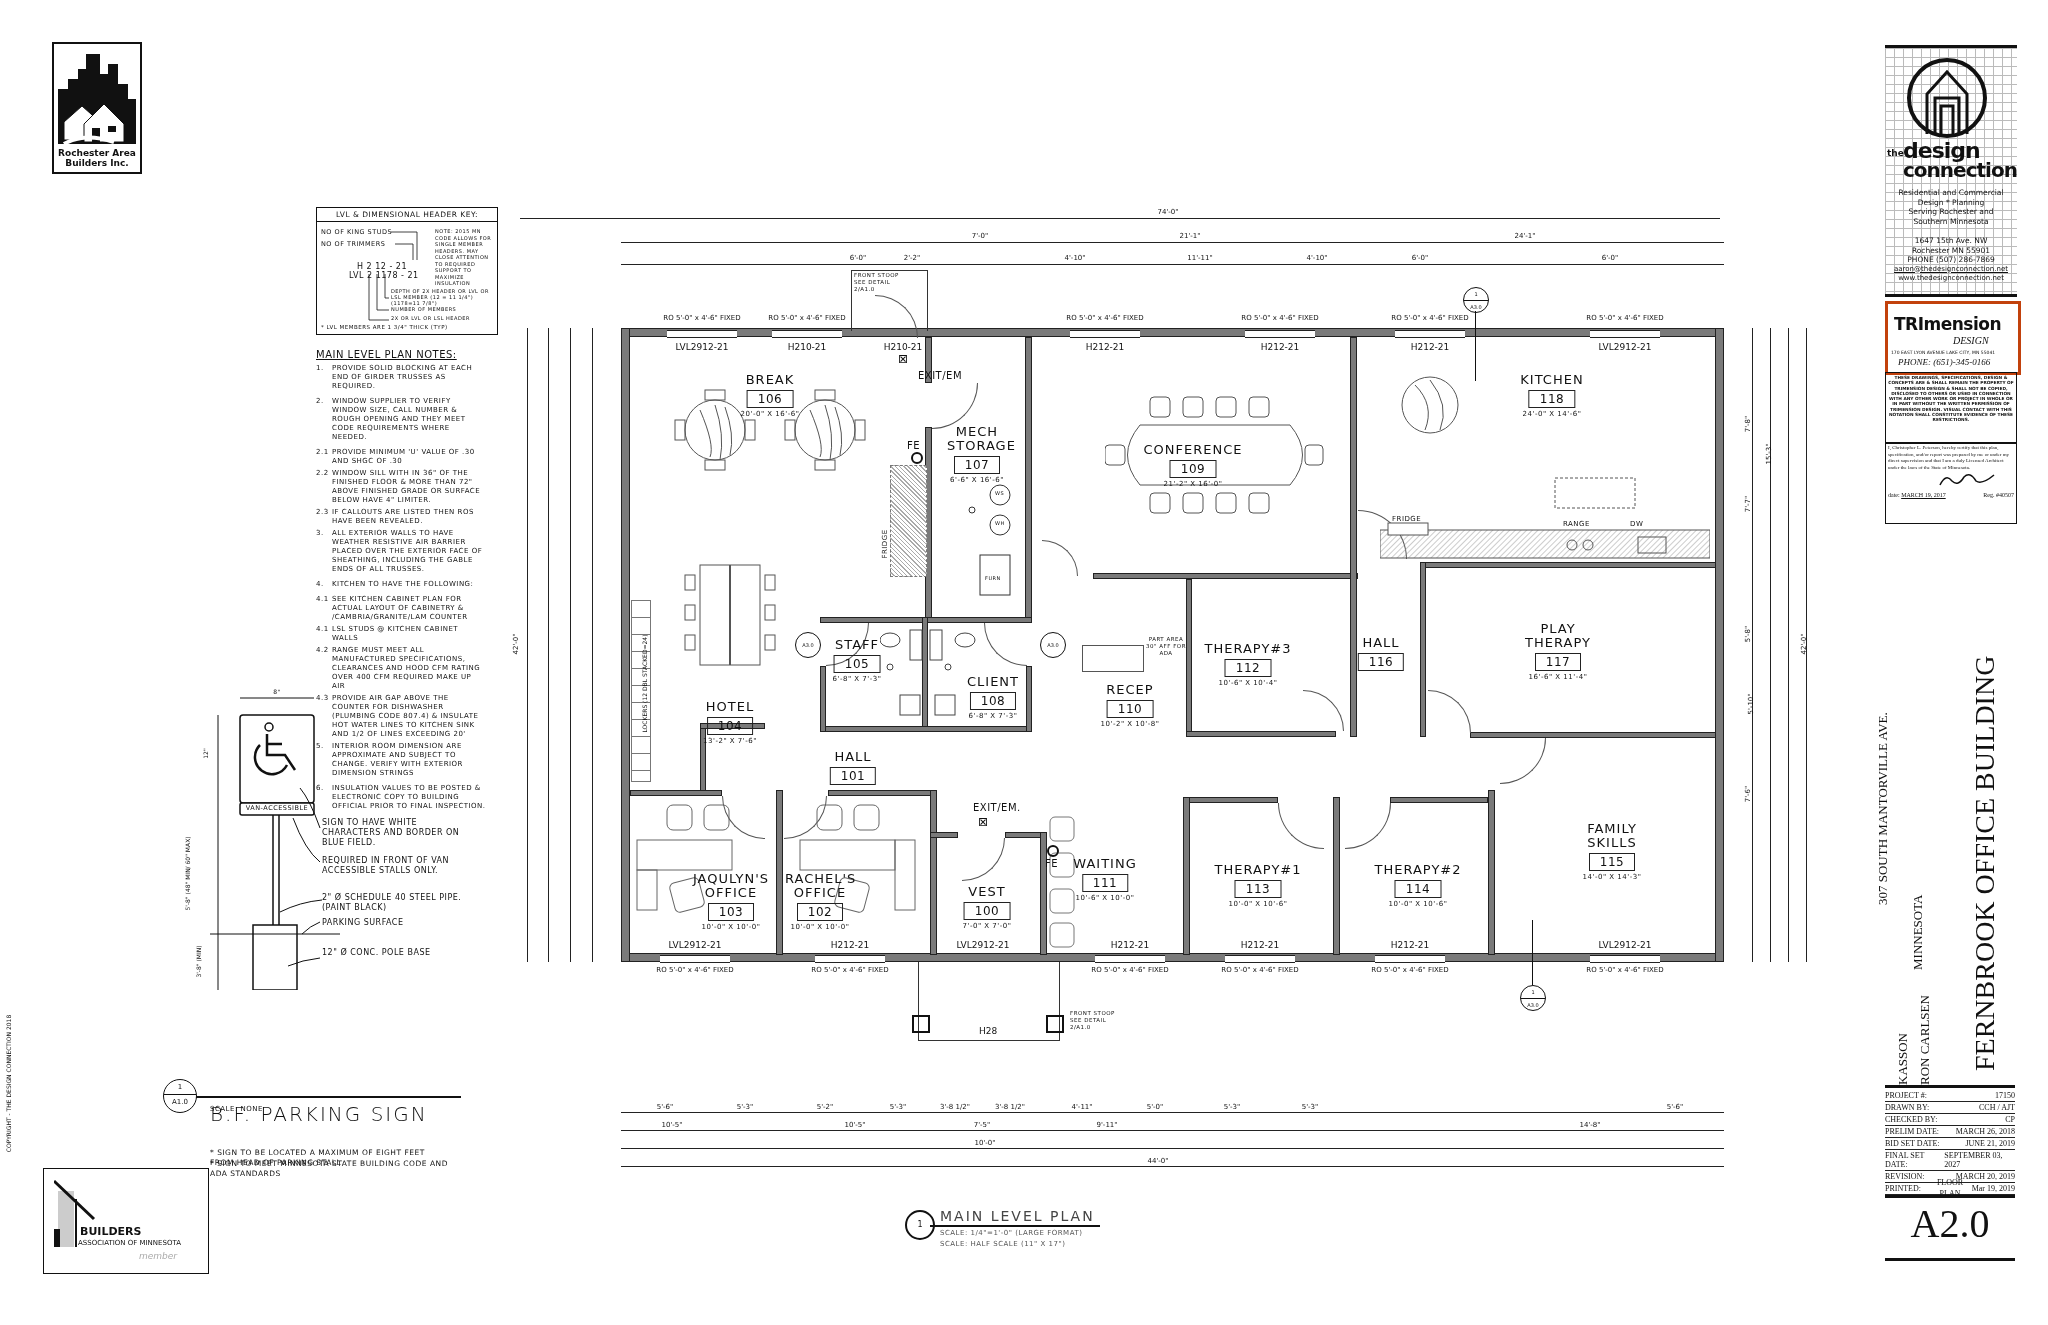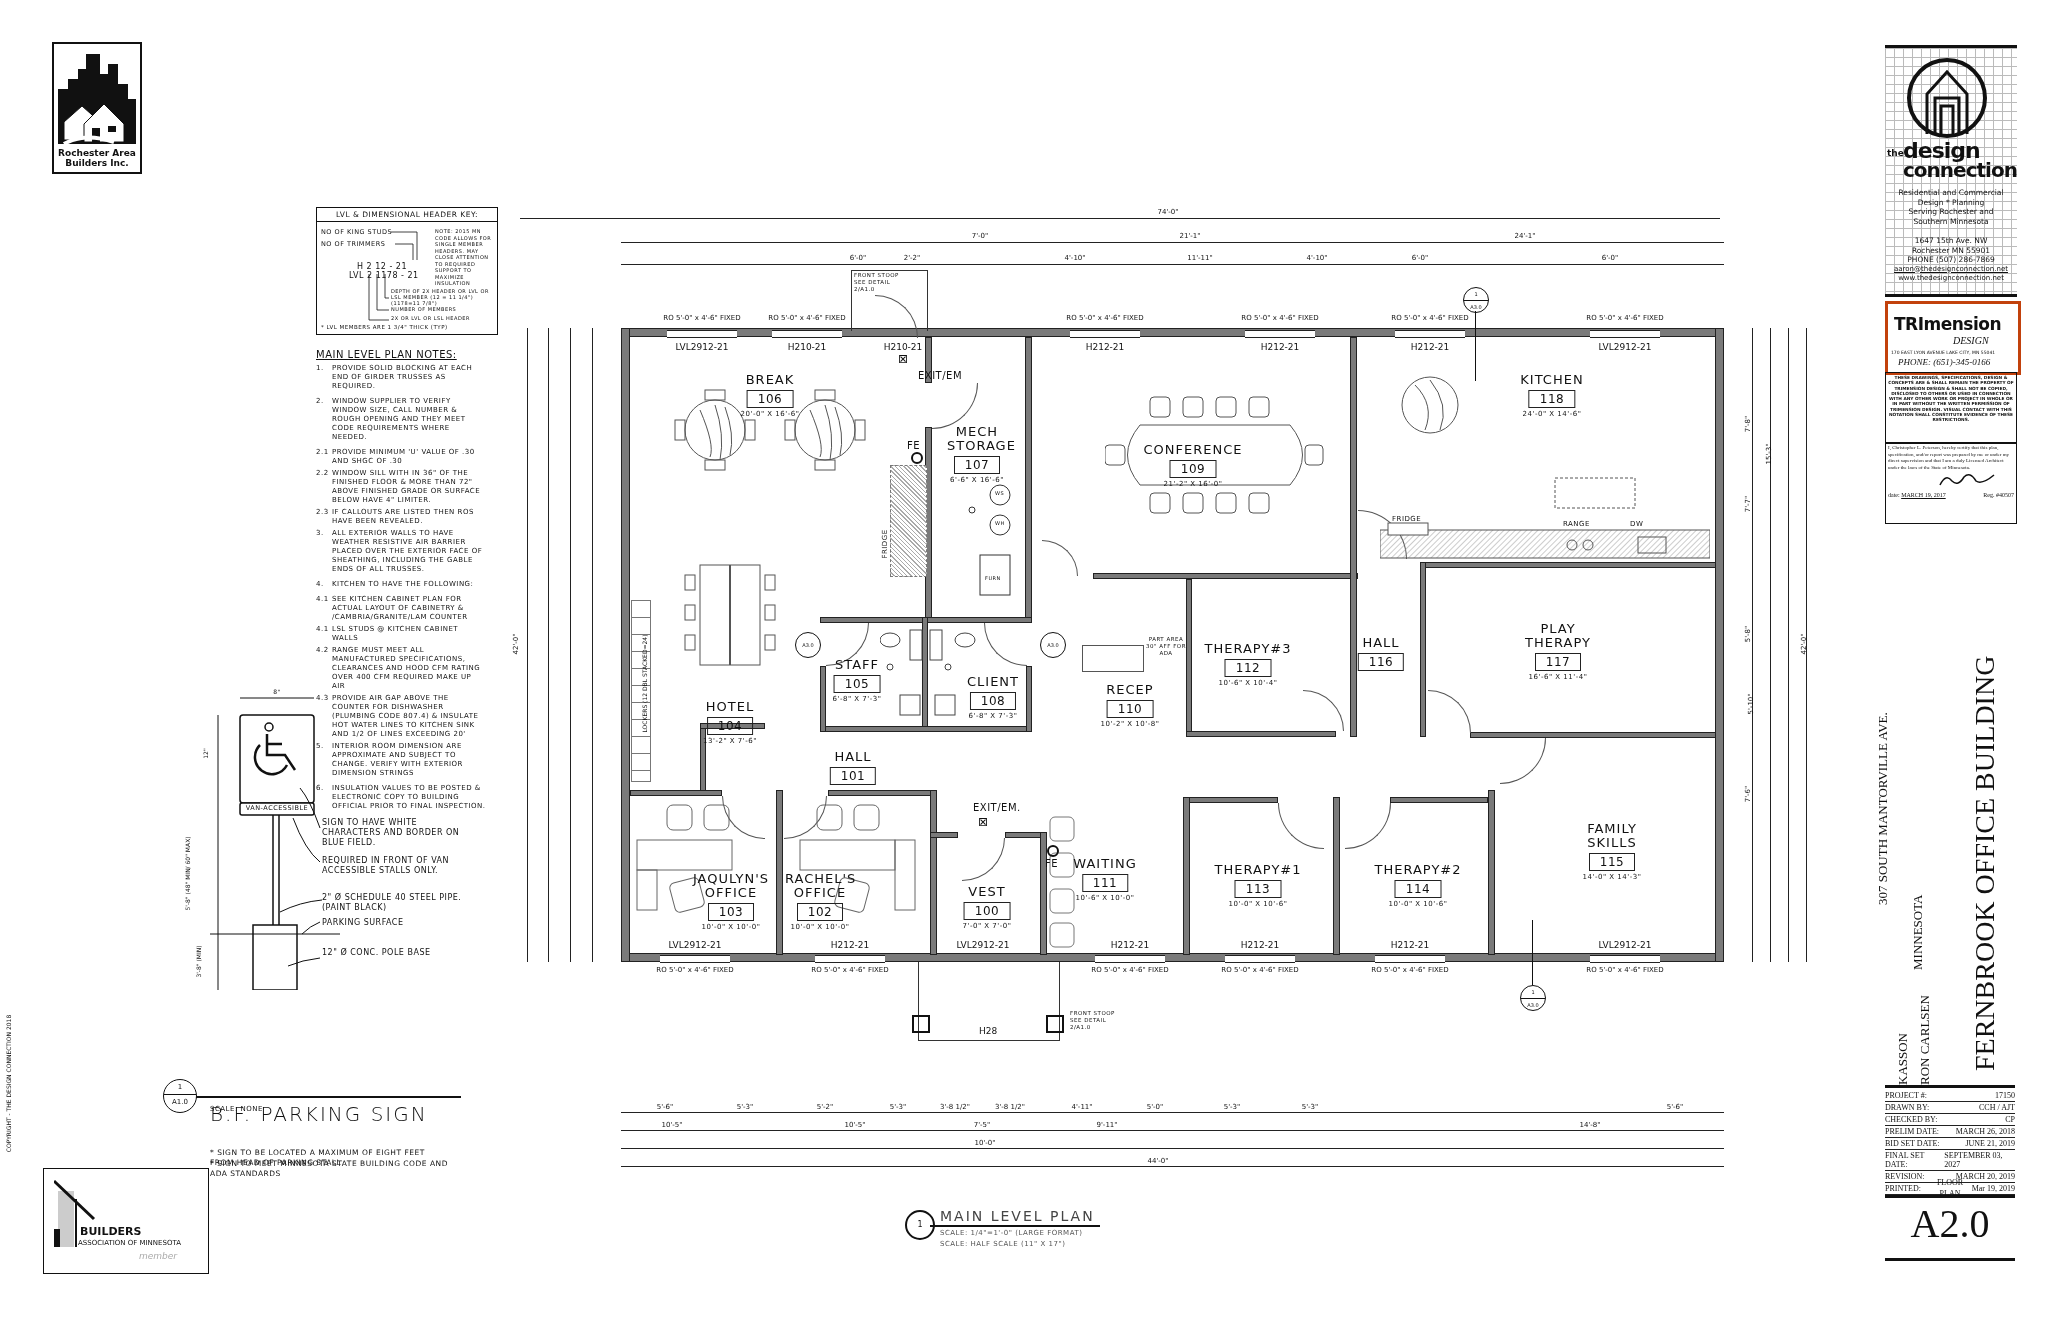--- a/index.html
+++ b/index.html
@@ -446,21 +446,21 @@
   <div class="room-label cad" style="left:1552px;top:373px;">
     <div class="room-name">KITCHEN</div>
     <div class="room-num">118</div>
     <div class="room-dim">24'-0" x 14'-6"</div>
   </div>
   <div class="room-label cad" style="left:730px;top:700px;">
     <div class="room-name">HOTEL</div>
     <div class="room-num">104</div>
     <div class="room-dim">13'-2" x 7'-6"</div>
   </div>
-  <div class="room-label cad" style="left:857px;top:658px;">
+  <div class="room-label cad" style="left:857px;top:638px;">
     <div class="room-name">STAFF</div>
     <div class="room-num">105</div>
     <div class="room-dim">6'-8" x 7'-3"</div>
   </div>
   <div class="room-label cad" style="left:993px;top:675px;">
     <div class="room-name">CLIENT</div>
     <div class="room-num">108</div>
     <div class="room-dim">6'-8" x 7'-3"</div>
   </div>
   <div class="room-label cad" style="left:1130px;top:683px;">

